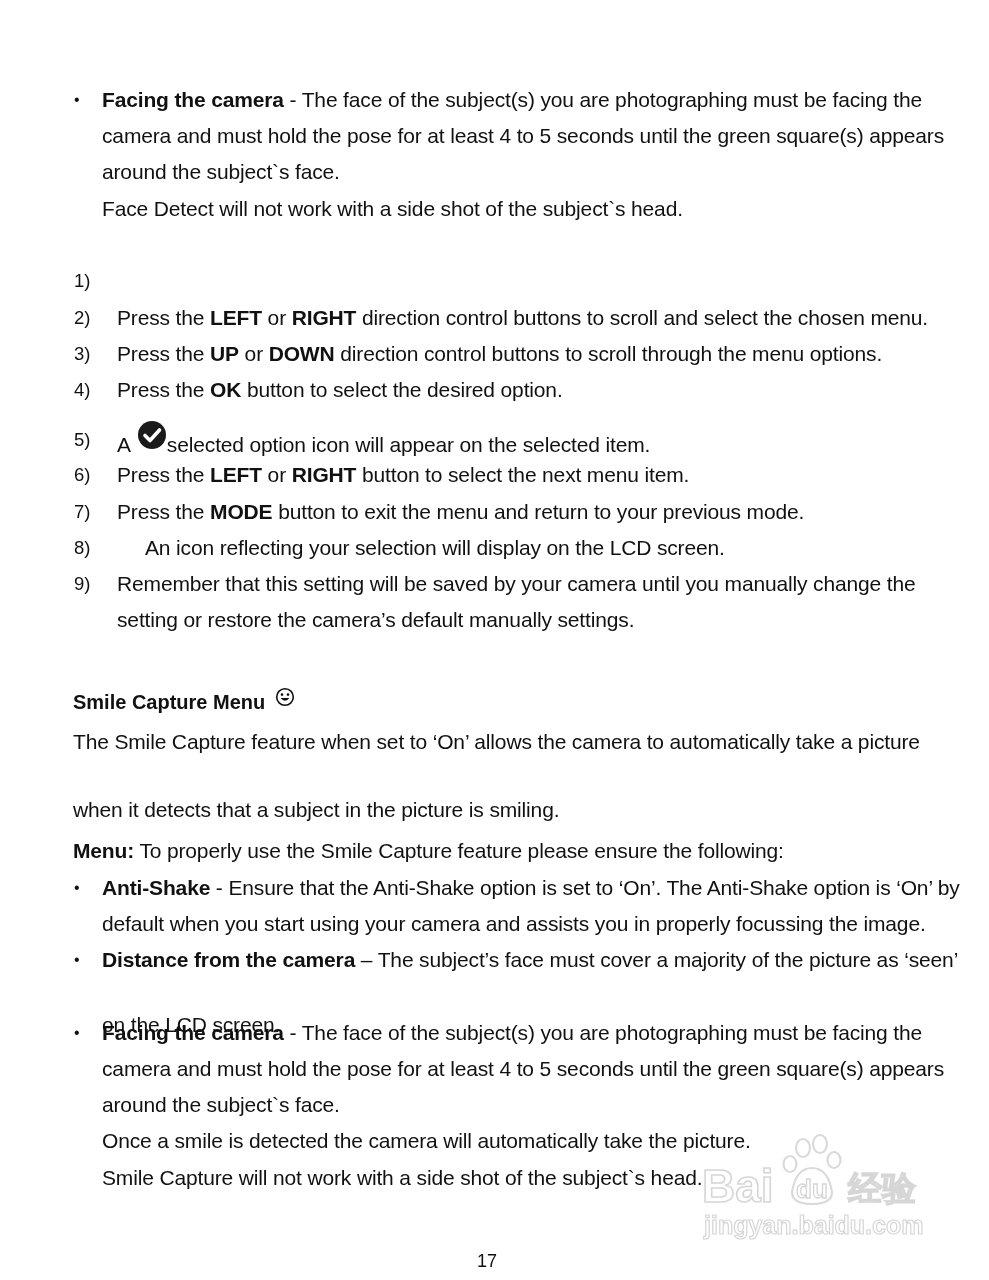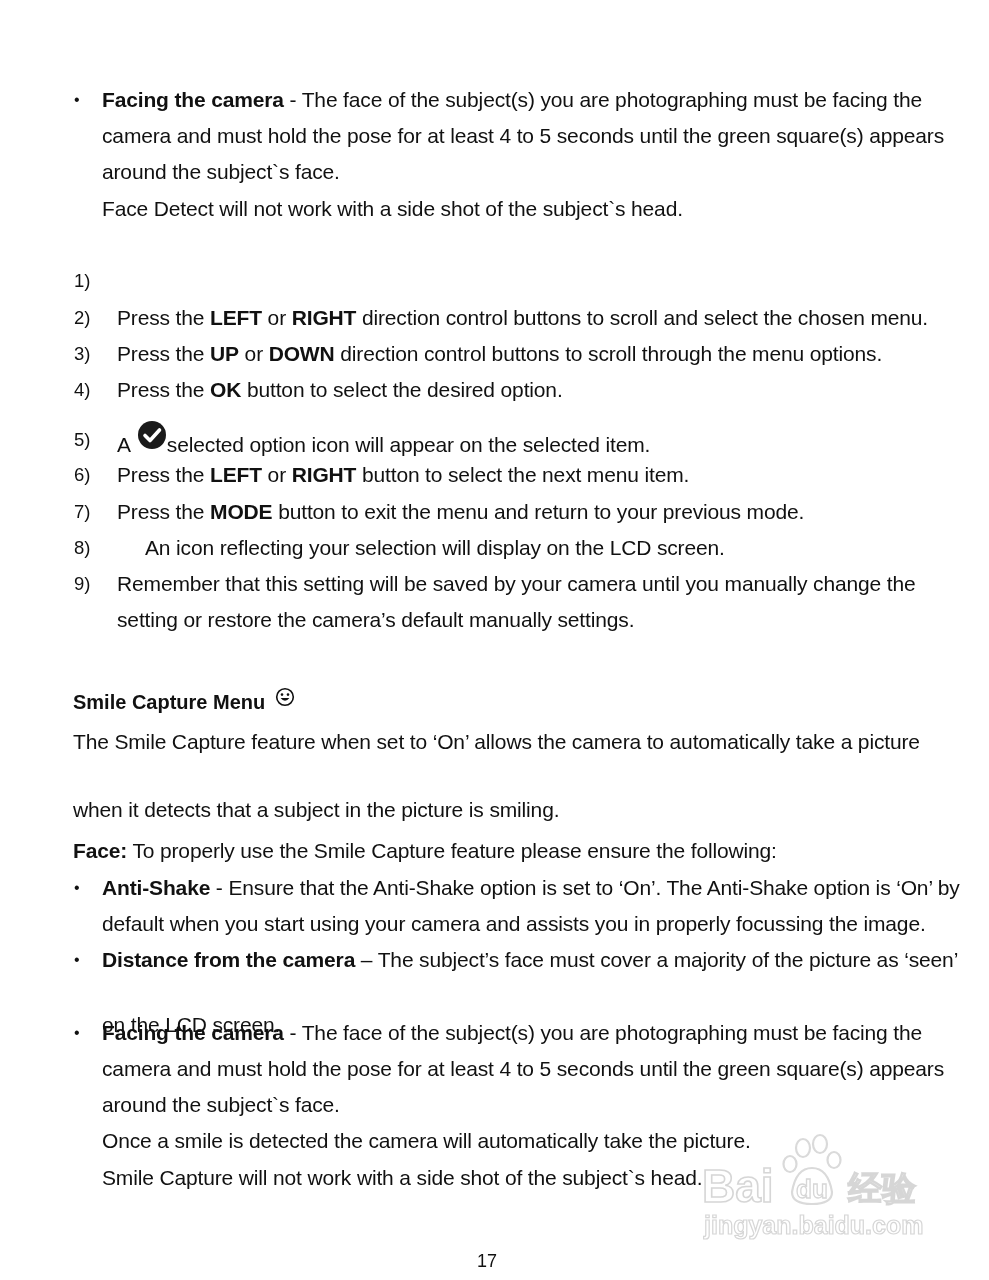--- a/index.html
+++ b/index.html
@@ -140,21 +140,21 @@
           <circle cx="7" cy="7.6" r="1.3" fill="#111"></circle>
           <circle cx="13" cy="7.6" r="1.3" fill="#111"></circle>
           <path d="M5.6 11 Q10 16.6 14.4 11 Z" fill="#111"></path>
         </svg></span>
   </div>
 
   <div class="line" style="left:73px; top:730px;">The Smile Capture feature when set to ‘On’ allows the camera to automatically take a picture</div>
   <div class="line" style="left:73px; top:786px;margin-top:12px;">when it detects that a subject in the picture is smiling.</div>
 
   <div class="line" style="left:73px; top:839px;">
-    <b>Face:</b><span> To properly use the Smile Capture feature please ensure the following:</span>
+    <b>Menu:</b><span> To properly use the Smile Capture feature please ensure the following:</span>
   </div>
 
   <span class="bullet" style="left:74px; top:876px;">•</span>
   <div class="line" style="left:102px; top:912px;">default when you start using your camera and assists you in properly focussing the image.</div>
   <div class="line" style="left:102px; top:876px;">
     <b>Anti-Shake</b><span> - Ensure that the Anti-Shake option is set to ‘On’. The Anti-Shake option is ‘On’ by</span>
   </div>
 
   <span class="bullet" style="left:74px; top:948px;">•</span>
   <div class="line" style="left:102px; top:948px;">

